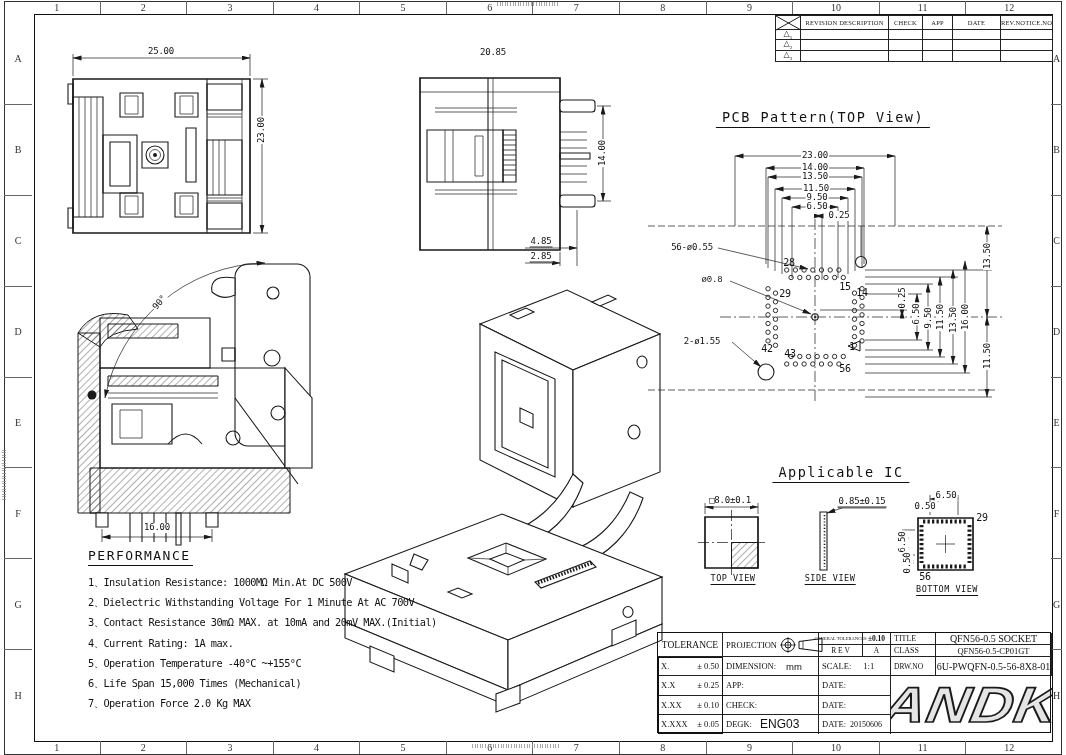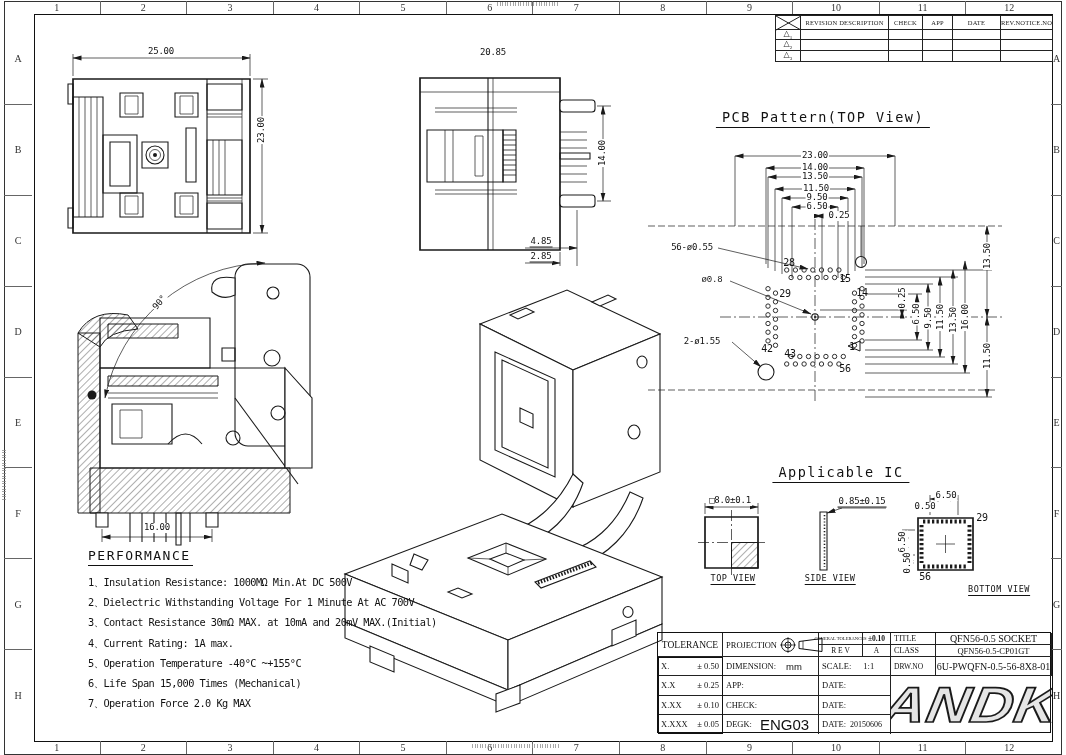--- a/index.html
+++ b/index.html
@@ -452,21 +452,21 @@
   <span class="dim dimv" style="left:966px;top:317px;">16.00</span>
   <span class="dim dimv" style="left:988px;top:256px;">13.50</span>
   <span class="dim dimv" style="left:988px;top:356px;">11.50</span>
 
   <span class="dim callout" style="left:692px;top:248px;">56-ø0.55</span>
   <span class="dim callout" style="left:712px;top:281px;font-family:Liberation Mono, monospace;">ø0.8</span>
   <span class="dim callout" style="left:702px;top:342px;">2-ø1.55</span>
 
   <span class="dim pin-num" style="left:789px;top:262px;">28</span>
   <span class="dim pin-num" style="left:785px;top:293px;">29</span>
-  <span class="dim pin-num" style="left:845px;top:278px;text-align:center;">15</span>
+  <span class="dim pin-num" style="left:845px;top:286px;text-align:center;">15</span>
   <span class="dim pin-num" style="left:862px;top:292px;">14</span>
   <span class="dim pin-num" style="left:767px;top:348px;">42</span>
   <span class="dim pin-num" style="left:790px;top:353px;">43</span>
   <span class="dim pin-num" style="left:852px;top:346px;">1</span>
   <span class="dim pin-num" style="left:845px;top:368px;">56</span>
 
   <span class="sec-title" style="left:841px;top:464px;">Applicable IC</span>
   <svg style="left:690px;top:465px;" width="320" height="140" viewBox="0 0 320 140">
     <g>
       <rect class="stroke thick" x="15" y="52" width="53" height="51"></rect>
@@ -504,21 +504,21 @@
   <span class="dim" style="left:730px;top:501px;">□8.0±0.1</span>
   <span class="caption" style="left:733px;top:573px;">TOP VIEW</span>
   <span class="dim dim-ul" style="left:862px;top:502px;">0.85±0.15</span>
   <span class="caption" style="left:830px;top:573px;">SIDE VIEW</span>
   <span class="dim" style="left:946px;top:496px;">6.50</span>
   <span class="dim" style="left:925px;top:507px;">0.50</span>
   <span class="dim pin-num" style="left:982px;top:517px;">29</span>
   <span class="dim dimv" style="left:903px;top:542px;">6.50</span>
   <span class="dim dimv" style="left:908px;top:563px;">0.50</span>
   <span class="dim pin-num" style="left:925px;top:576px;">56</span>
-  <span class="caption" style="left:999px;top:584px;">BOTTOM VIEW</span>
+  <span class="caption" style="left:947px;top:584px;">BOTTOM VIEW</span>
 
   <div id="performance">
     <div class="perf-title">PERFORMANCE</div>
     <div style="margin-top:8px;">
 
     <div class="perf-item">1、Insulation Resistance: 1000MΩ Min.At DC 500V</div>
         <div class="perf-item">2、Dielectric Withstanding Voltage For 1 Minute At AC 700V</div>
         <div class="perf-item">3、Contact Resistance 30mΩ MAX. at 10mA and 20mV MAX.(Initial)</div>
         <div class="perf-item">4、Current Rating: 1A max.</div>
         <div class="perf-item">5、Operation Temperature -40°C ~+155°C</div>
@@ -626,21 +626,21 @@
     </div>
     <div class="tcell" style="left:65px;top:62.5px;width:96px;height:19.25px;">CHECK:</div>
     <div class="tcell" style="left:161px;top:62.5px;width:72px;height:19.25px;">DATE:</div>
 
     <div class="tcell" style="left:0;top:81.75px;width:65px;height:19.25px;border-bottom:none;justify-content:space-between;">
       <span>X.XXX</span>
         <span>± 0.05</span>
     </div>
     <div class="tcell" style="left:65px;top:81.75px;width:96px;height:19.25px;border-bottom:none;">
       <span>DEGK:</span>
-      <span class="sans" style="margin-left:8px;font-size:15px;">ENG03</span>
+      <span class="sans" style="margin-left:8px;font-size:12px;">ENG03</span>
     </div>
     <div class="tcell" style="left:161px;top:81.75px;width:72px;height:19.25px;border-bottom:none;">
       <span>DATE:</span>
       <span style="margin-left:4px;font-size:8px;">20150606</span>
     </div>
 
     <div id="andk-logo">
         <span>ANDK</span>
       </div>
     <div class="tol-box"></div>

